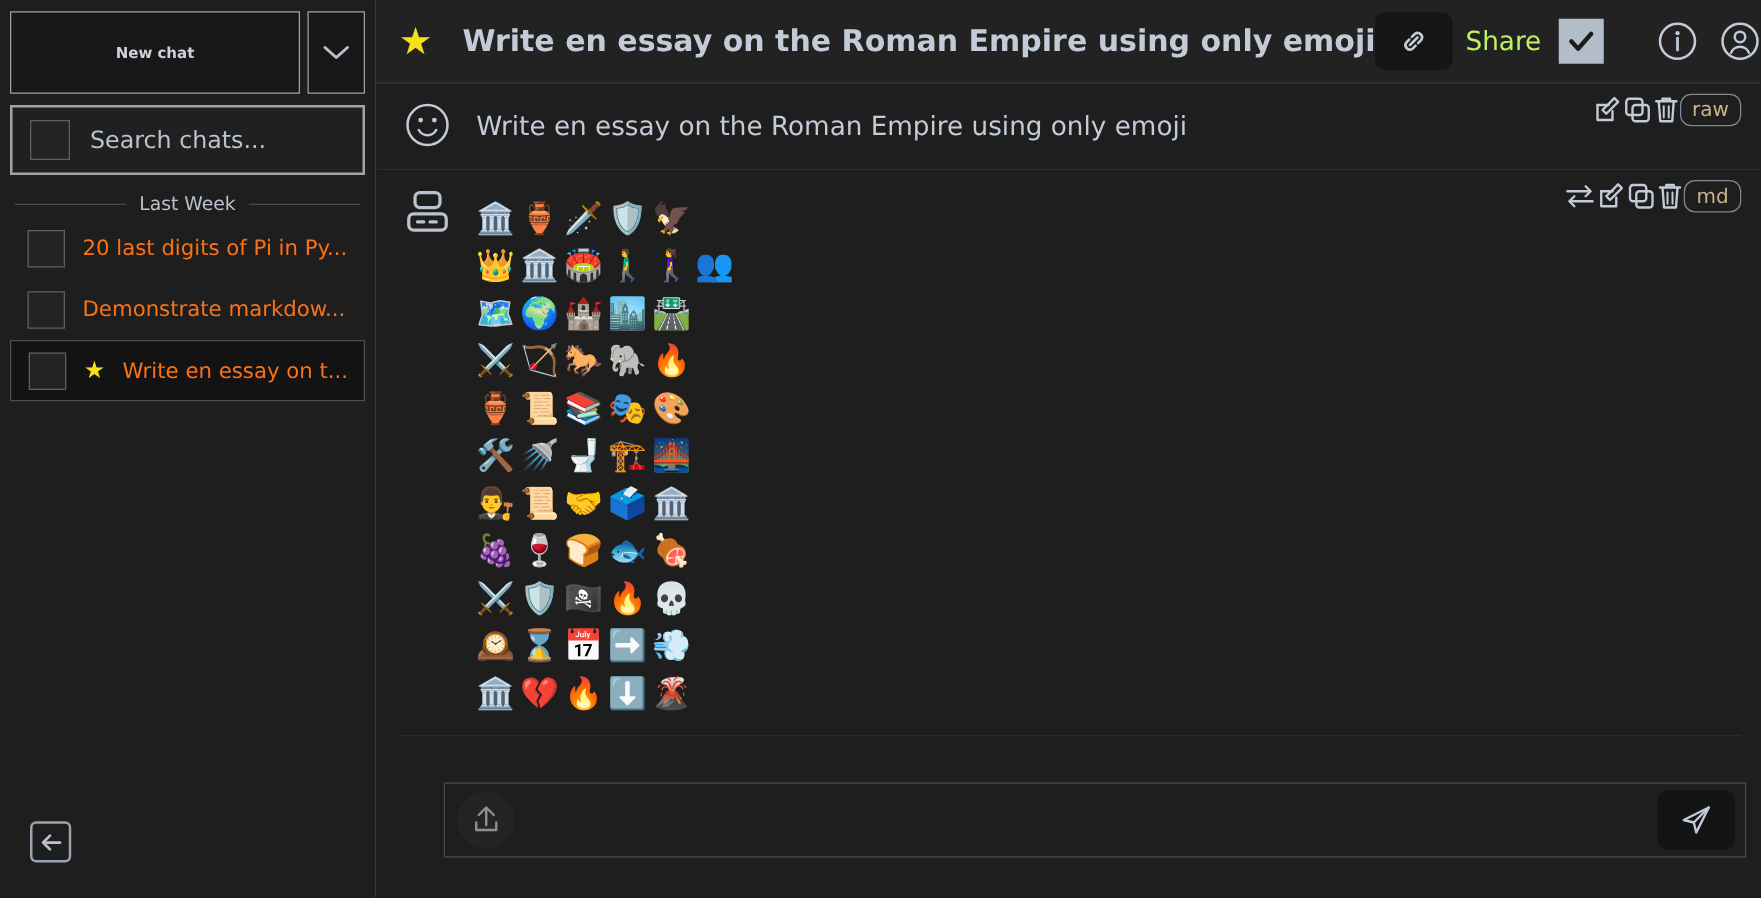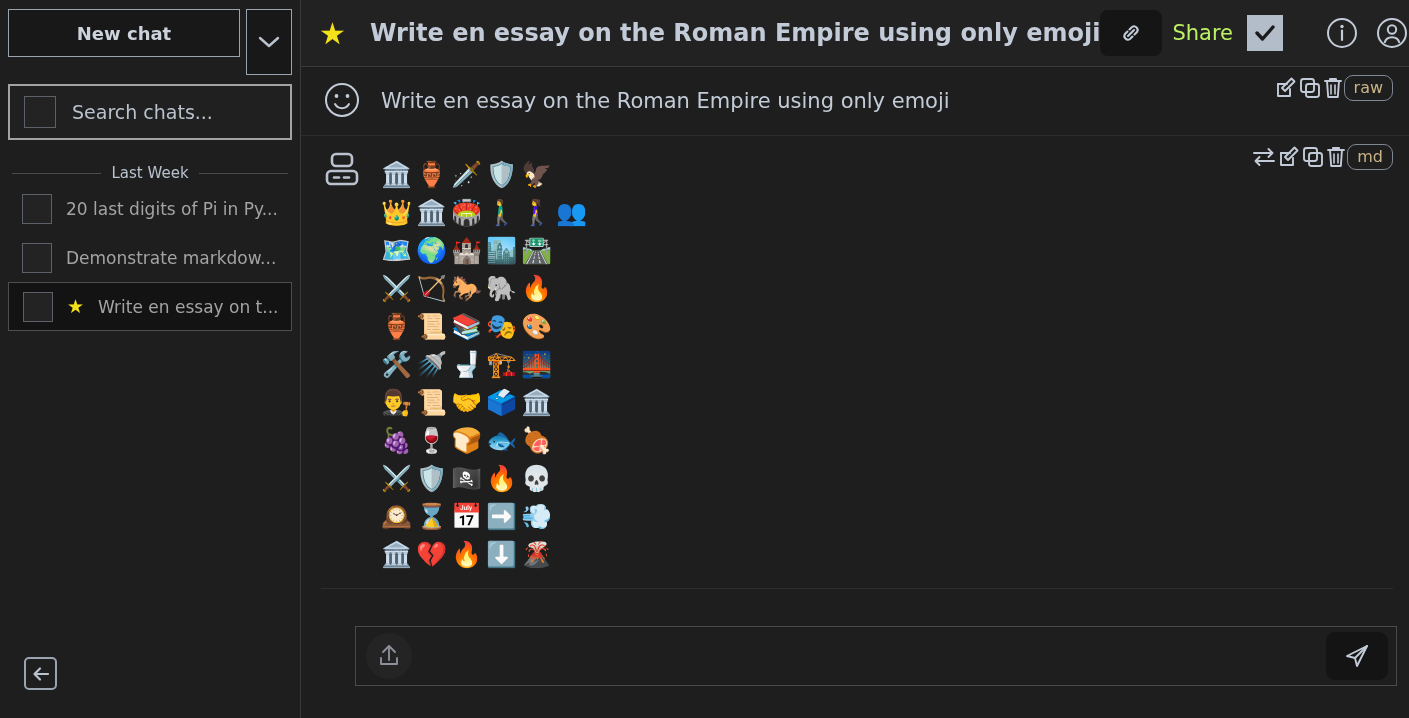--- a/index.html
+++ b/index.html
@@ -17,25 +17,25 @@
     background: #1e1e1e;
     border-right: 1px solid #3a3a3a;
     position: relative;
     flex: 0 0 301px;
   }
   .newchat-row {
     display: flex; gap: 6px;
     padding: 9px 8px 0 8px;
   }
   #new-chat-btn {
-    flex: 1 1 auto; height: 48px;
+    flex: 1 1 auto; height: 66px;
     background: #181818;
     border: 1px solid #9aa3b0;
     color: #ccd3dd;
-    font-size: 18px; font-weight: bold;
+    font-size: 12px; font-weight: bold;
     cursor: pointer;
     display: flex; align-items: center; justify-content: center;
   }
   #new-chat-dd {
     width: 46px; height: 66px;
     background: #181818;
     border: 1px solid #9aa3b0;
     cursor: pointer;
     display: flex; align-items: center; justify-content: center;
   }
@@ -47,40 +47,40 @@
   }
   .search-box {
     width: 32px; height: 32px;
     border: 1px solid #5c6068; background: #232323;
     flex: 0 0 32px;
   }
   .search-ph { color: #b9c2ce; font-size: 19px; }
 
   .section-head {
     display: flex; align-items: center; gap: 10px;
-    margin: 24px 12px 2px 12px;
+    margin: 14px 12px 2px 12px;
     color: #b9c2ce; font-size: 15px;
   }
   .section-head .ln { flex: 1 1 auto; height: 1px; background: #4b4b4b; }
 
   .chat-item {
     display: flex; align-items: center; gap: 14px;
     height: 49px; margin: 0 8px;
     padding: 0 14px; cursor: pointer;
   }
   .chat-item.selected {
     background: #131313;
     border: 1px solid #4e4e4e;
   }
   .chat-box {
     width: 30px; height: 30px; flex: 0 0 30px;
     border: 1px solid #5c6068; background: #232323;
   }
   .chat-label {
-    color: #a3a3a3; font-size: 17px;
+    color: #f97316; font-size: 17px;
     white-space: nowrap; overflow: hidden;
   }
   .star { color: #f5e11a; font-size: 19px; line-height: 1; }
 
   #collapse-btn {
     position: absolute; left: 24px; bottom: 28px;
     width: 33px; height: 33px;
     border: 2px solid #9aa3b0; border-radius: 5px;
     display: flex; align-items: center; justify-content: center;
     cursor: pointer; background: transparent;

